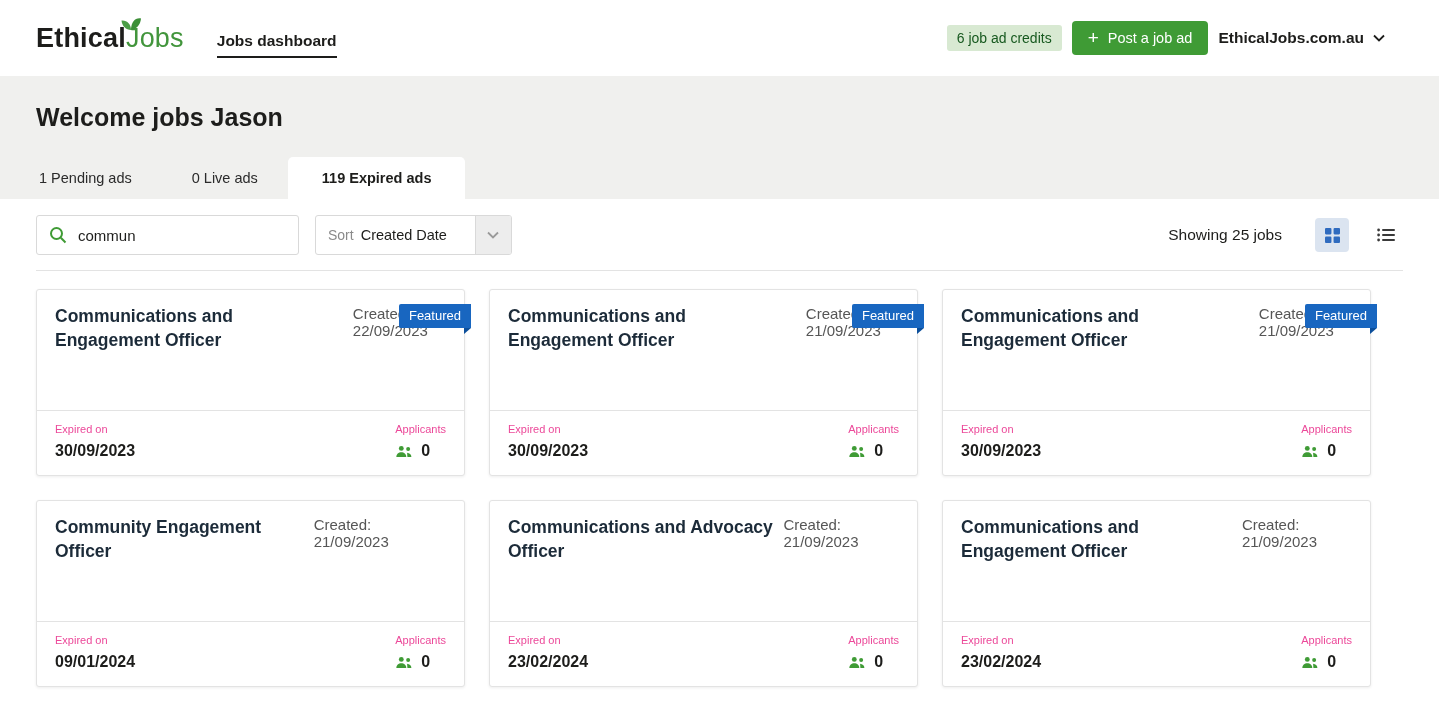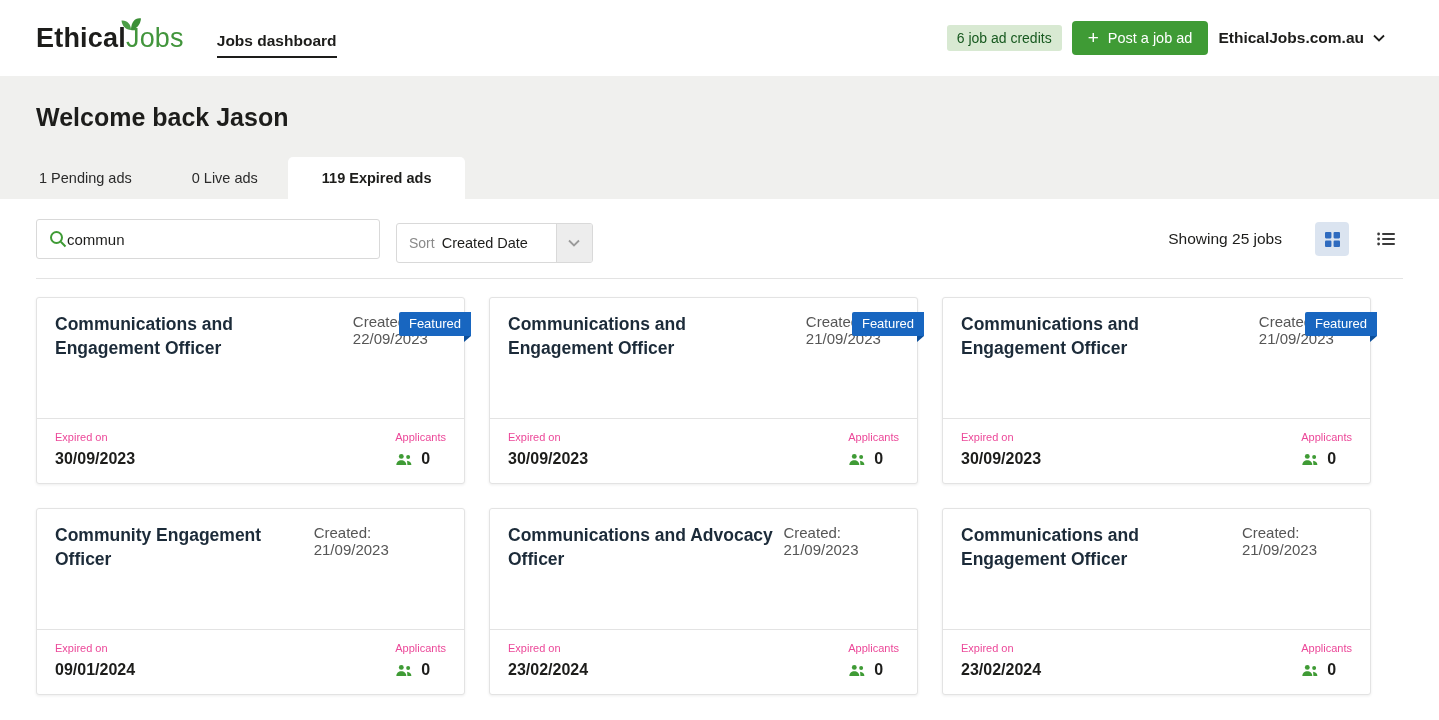--- a/index.html
+++ b/index.html
@@ -30,25 +30,25 @@
   .tabs { display: flex; align-items: flex-end; margin-top: 25px; padding-left: 39px; height: 42px; }
   .tab { background: transparent; border: none; font-size: 14.5px; color: #2b2b2b; height: 42px;
          padding: 0 30px; cursor: pointer; }
   .tab:first-child { padding-left: 0; }
   .tab.active { background: #fff; font-weight: 700; color: var(--text-dark, #1d1d1b);
                 border-radius: 5px 5px 0 0; padding: 0 34px; }
 
   
   .panel { background: #fff; min-height: 524px; }
   .toolbar { display: flex; align-items: center; padding: 16px 36px 15px; }
-  .search-box { width: 344px; height: 40px; border: 1px solid #d9d9d9; border-radius: 3px; background: #fff;
-                display: flex; align-items: center; padding: 0 12px; gap: 0; color: var(--button-green, #3f9b35); }
+  .search-box { width: 263px; height: 40px; border: 1px solid #d9d9d9; border-radius: 3px; background: #fff;
+                display: flex; align-items: center; padding: 0 12px; gap: 11px; color: var(--button-green, #3f9b35); }
   .search-box input { border: none; outline: none; flex: 1; font-size: 15px; color: var(--text-dark, #1d1d1b); background: transparent; }
   .sort { margin-left: 16px; height: 40px; border: 1px solid #d9d9d9; border-radius: 3px; background: #fff;
-          display: flex; align-items: center; cursor: pointer; margin-top: 8px; }
+          display: flex; align-items: center; cursor: pointer; }
   .sort-label { color: #8a8a8a; font-size: 14px; padding: 0 7px 0 12px; }
   .sort-value { color: var(--text-dark, #1d1d1b); font-size: 14.5px; padding-right: 28px; }
   .sort-caret { width: 36px; height: 38px; background: #ededed; border-left: 1px solid #d9d9d9;
                 display: flex; align-items: center; justify-content: center; color: #9a9a9a; border-radius: 0 2px 2px 0; }
   .toolbar-right { margin-left: auto; display: flex; align-items: center; gap: 20px; }
   .showing { font-size: 15.5px; color: var(--text-dark, #1d1d1b); margin-right: 13px; }
   .view-btn { width: 34px; height: 34px; border: none; border-radius: 4px; background: transparent;
               display: flex; align-items: center; justify-content: center; cursor: pointer; color: #3a3a3a; }
   .view-btn.grid-active { background: var(--grid-btn-bg, #dbe4f0); color: var(--grid-icon-blue, #2f6bbf); }
   .divider { height: 1px; background: var(--border-gray, #e3e3e3); margin: 0 36px; }
@@ -98,21 +98,21 @@
     <div class="account">
       <span>EthicalJobs.com.au</span>
       <svg width="12" height="8" viewBox="0 0 12 8" fill="none" stroke="currentColor" stroke-width="1.8">
           <polyline points="1,1.5 6,6.5 11,1.5"></polyline>
         </svg>
     </div>
   </div>
 </header>
 
 <main>
-  <h1 class="page-title">Welcome back Jason</h1>
+  <h1 class="page-title">Welcome jobs Jason</h1>
 
   <div class="tabs">
     <button class="tab">1 Pending ads</button>
     <button class="tab">0 Live ads</button>
     <button class="tab active">119 Expired ads</button>
   </div>
 
   <section class="panel">
     <div class="toolbar">
       <div class="search-box">

